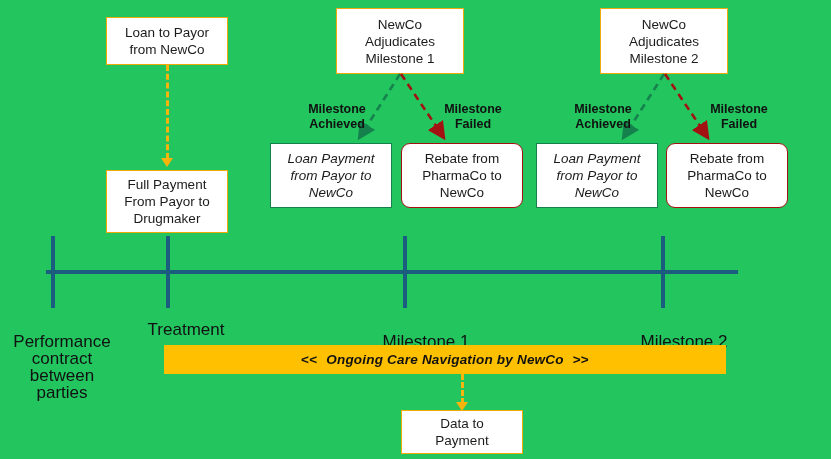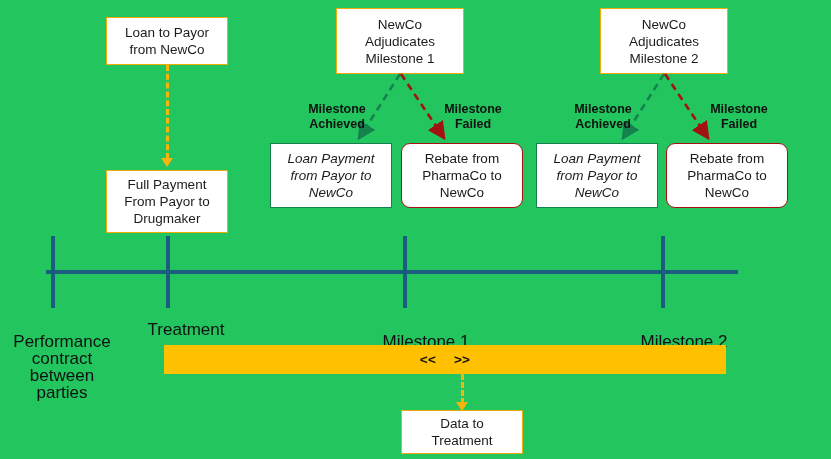--- a/index.html
+++ b/index.html
@@ -220,25 +220,26 @@
   <div class="axis-label" style="left:366px; top:316px; width:120px;">
     <span>Milestone 1</span>
   </div>
   <div class="axis-label" style="left:624px; top:316px; width:120px;">
     <span>Milestone 2</span>
   </div>
 
   <div class="care-bar" style="left:164px; top:345px; width:562px; height:29px;">
     <span class="chev">&lt;&lt;</span>
     <span style="display:inline-block; width:9px;"></span>
+    <span>Ongoing Care Navigation by NewCo</span>
     <span style="display:inline-block; width:9px;"></span>
     <span class="chev">&gt;&gt;</span>
   </div>
 
   <div class="vdash" style="left:461px; top:374px; height:30px;"></div>
   <div class="vdash-head" style="left:456px; top:402px;"></div>
 
   <div class="box gold" style="left:401px; top:410px; width:122px; height:44px;">
     <span>Data to
-Treatment</span>
+Payment</span>
   </div>
 
 </div>
 
 </body></html>

